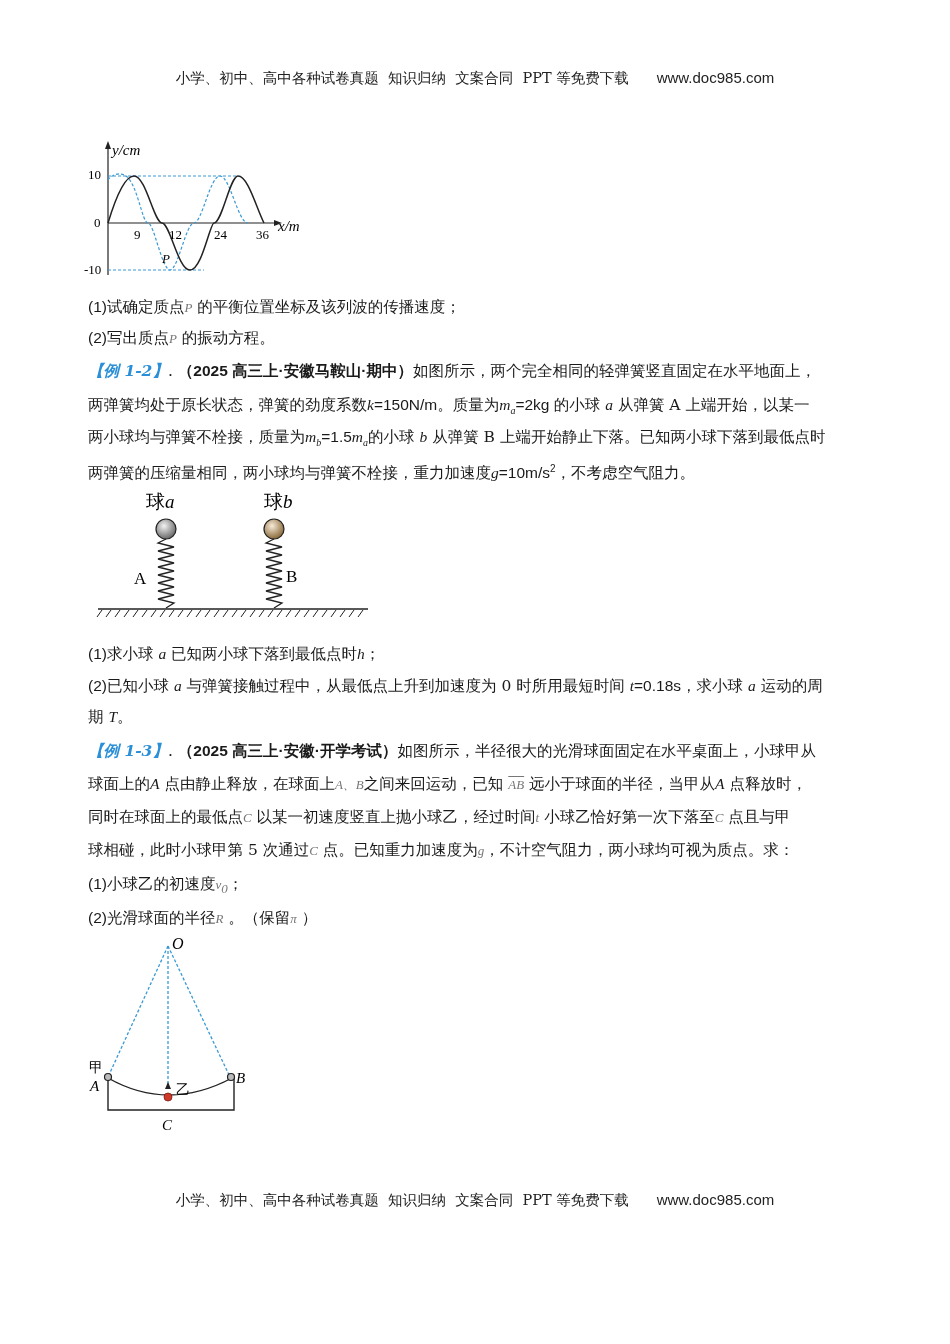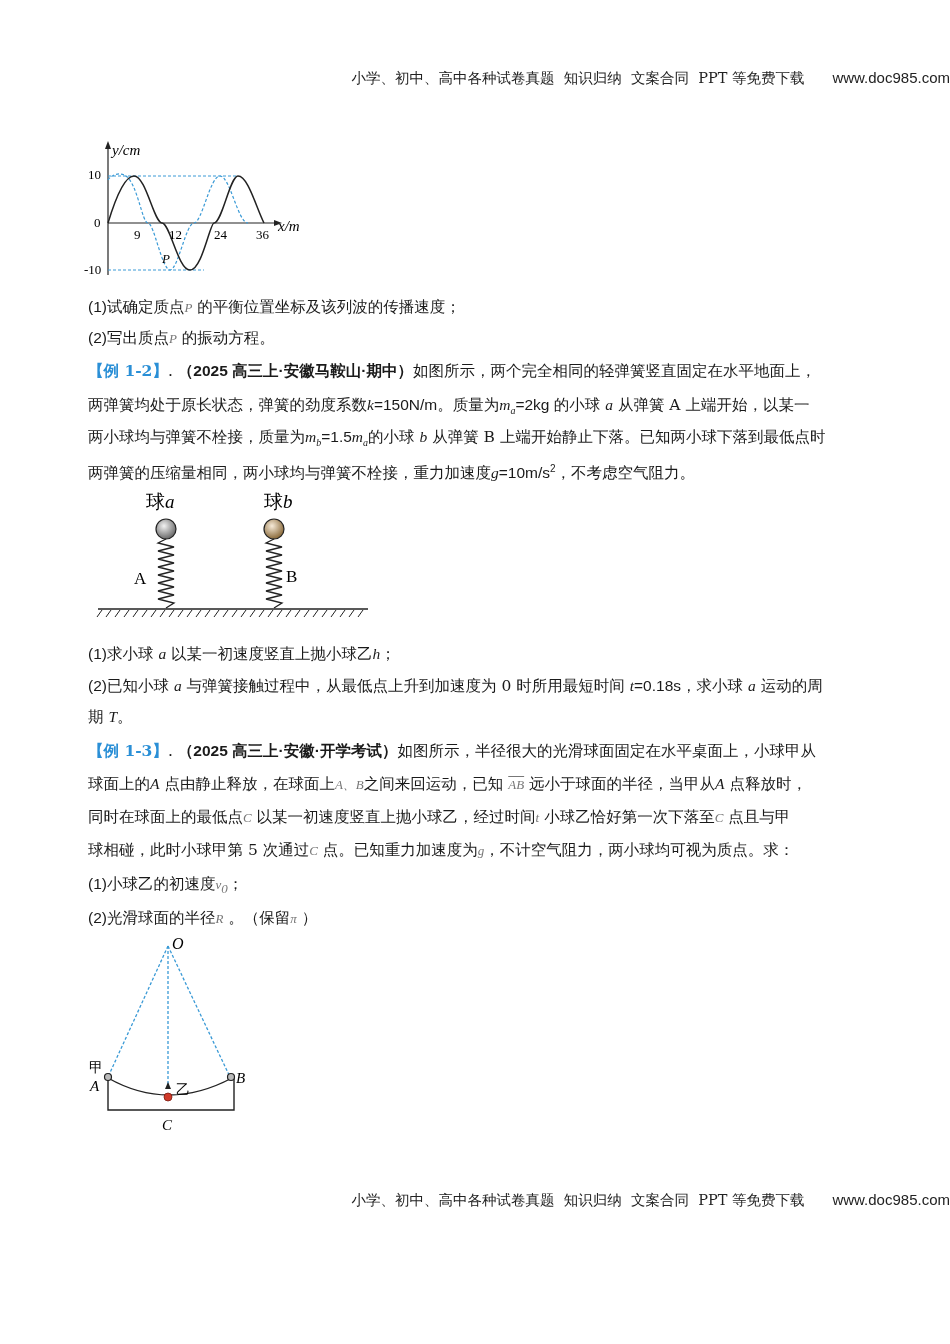--- a/index.html
+++ b/index.html
@@ -1,24 +1,24 @@
 <!DOCTYPE html>
 <html><head>
 <meta charset="utf-8">
 <style>
   html, body { margin: 0; padding: 0; background: #ffffff; }
   body { width: 950px; height: 1344px; position: relative; overflow: hidden;
          font-family: "DejaVu Serif", "Liberation Serif", serif; color: #1a1a1a; }
-  .header, .footer { position: absolute; left: 0; width: 950px; text-align: right;
+  .header, .footer { position: absolute; left: 0; width: 950px; text-align: center;
                      font-size: 14.5px; color: #222; white-space: pre; }
   .header { top: 69px; }
   .footer { top: 1191px; }
   .hdr-url { font-family: "Liberation Sans", sans-serif; font-size: 15px; margin-left: 28px; }
   .line { position: absolute; left: 88px; font-size: 15.5px; white-space: nowrap; line-height: 28px; }
-  .ex-tag { color: #2a8fd6; font-weight: bold; }
+  .ex-tag { color: #2a8fd6; font-weight: bold; font-style: italic; }
   .src { font-family: Liberation Sans, sans-serif; font-weight: bold; margin-top: 24px; }
   .sans { font-family: "Liberation Sans", sans-serif; }
   .it { font-style: italic; font-family: "Liberation Serif", serif; }
   .mathgrey { font-style: italic; color: #777; font-family: "Liberation Serif", serif; font-size: 13px; }
   sub, sup { font-size: 10px; }
   svg text { font-family: "Liberation Serif", serif; }
 </style>
 </head>
 <body>
 
@@ -105,21 +105,21 @@
       <line x1="217" y1="126" x2="212" y2="133"></line>
       <line x1="226" y1="126" x2="221" y2="133"></line>
       <line x1="235" y1="126" x2="230" y2="133"></line>
       <line x1="244" y1="126" x2="239" y2="133"></line>
       <line x1="253" y1="126" x2="248" y2="133"></line>
       <line x1="262" y1="126" x2="257" y2="133"></line>
       <line x1="271" y1="126" x2="266" y2="133"></line>
   </g>
 </svg>
 
-<div class="line" style="top:640px;"><span class="sans">(1)求小球</span> <span class="it">a</span> <span>以某一初速度竖直上抛小球乙</span><span class="it">h</span><span>；</span></div>
+<div class="line" style="top:640px;"><span class="sans">(1)求小球</span> <span class="it">a</span> <span>已知两小球下落到最低点时</span><span class="it">h</span><span>；</span></div>
 <div class="line" style="top:672px;"><span class="sans">(2)已知小球</span> <span class="it">a</span> <span>与弹簧接触过程中，从最低点上升到加速度为 0 时所用最短时间</span> <span class="it">t</span><span class="sans">=0.18s，求小球</span> <span class="it">a</span> <span>运动的周</span></div>
 <div class="line" style="top:703px;"><span>期</span> <span class="it">T</span><span>。</span></div>
 
 <div class="line" style="top:737px;"><span class="ex-tag">【例 1-3】</span><span>.</span> <span class="src">（2025 高三上·安徽·开学考试）</span><span>如图所示，半径很大的光滑球面固定在水平桌面上，小球甲从</span></div>
 <div class="line" style="top:770px;"><span>球面上的</span><span class="it">A</span> <span>点由静止释放，在球面上</span><span class="mathgrey">A、B</span><span>之间来回运动，已知</span> <span class="mathgrey" style="text-decoration:overline;">AB</span> <span>远小于球面的半径，当甲从</span><span class="it">A</span> <span>点释放时，</span></div>
 <div class="line" style="top:803px;"><span>同时在球面上的最低点</span><span class="mathgrey">C</span> <span>以某一初速度竖直上抛小球乙，经过时间</span><span class="mathgrey">t</span> <span>小球乙恰好第一次下落至</span><span class="mathgrey">C</span> <span>点且与甲</span></div>
 <div class="line" style="top:836px;"><span>球相碰，此时小球甲第 5 次通过</span><span class="mathgrey">C</span> <span>点。已知重力加速度为</span><span class="mathgrey">g</span><span>，不计空气阻力，两小球均可视为质点。求：</span></div>
 <div class="line" style="top:870px;"><span class="sans">(1)小球乙的初速度</span><span class="mathgrey">v</span><sub class="mathgrey">0</sub><span>；</span></div>
 <div class="line" style="top:904px;"><span class="sans">(2)光滑球面的半径</span><span class="mathgrey">R</span> <span>。（保留</span><span class="mathgrey">π</span> <span>）</span></div>
 

